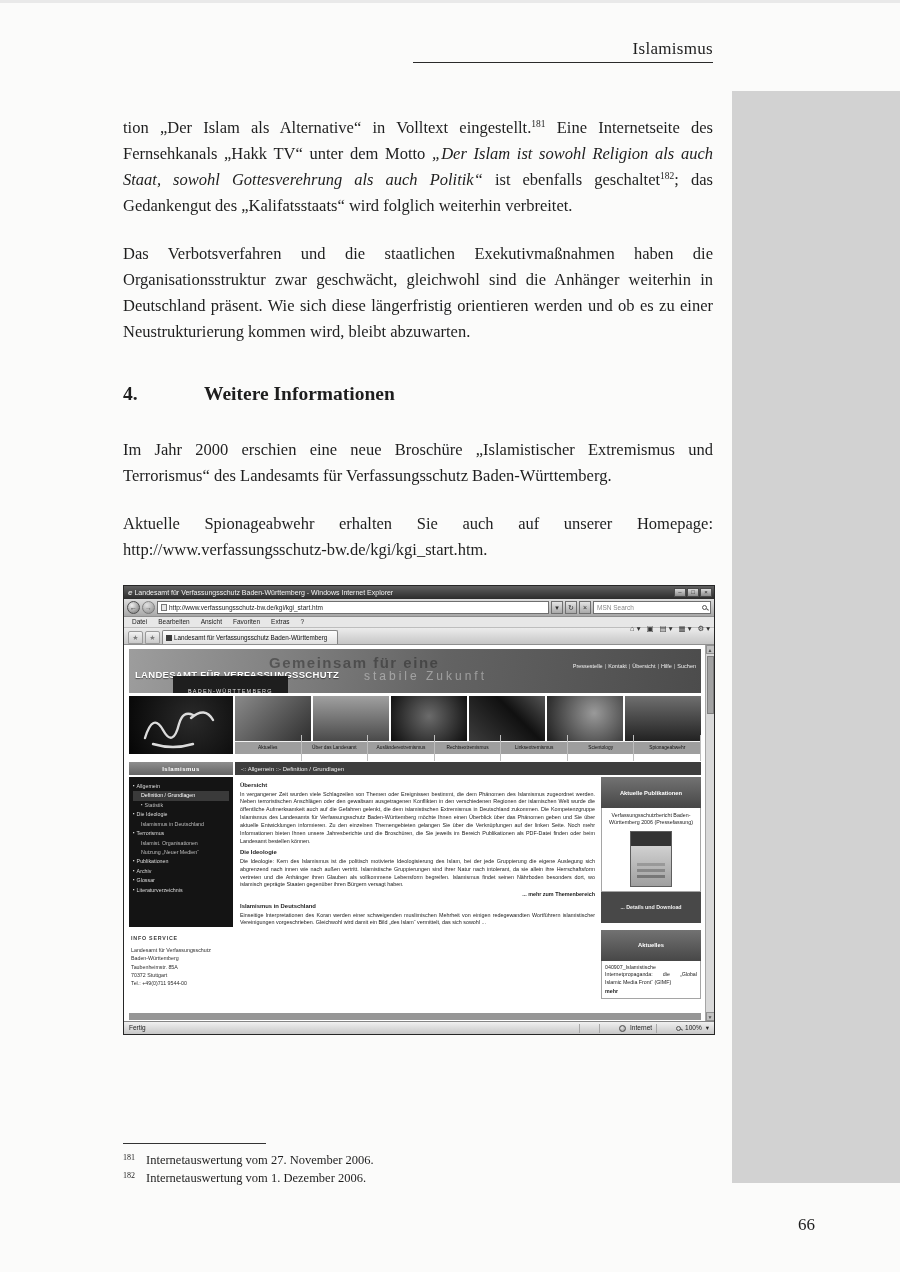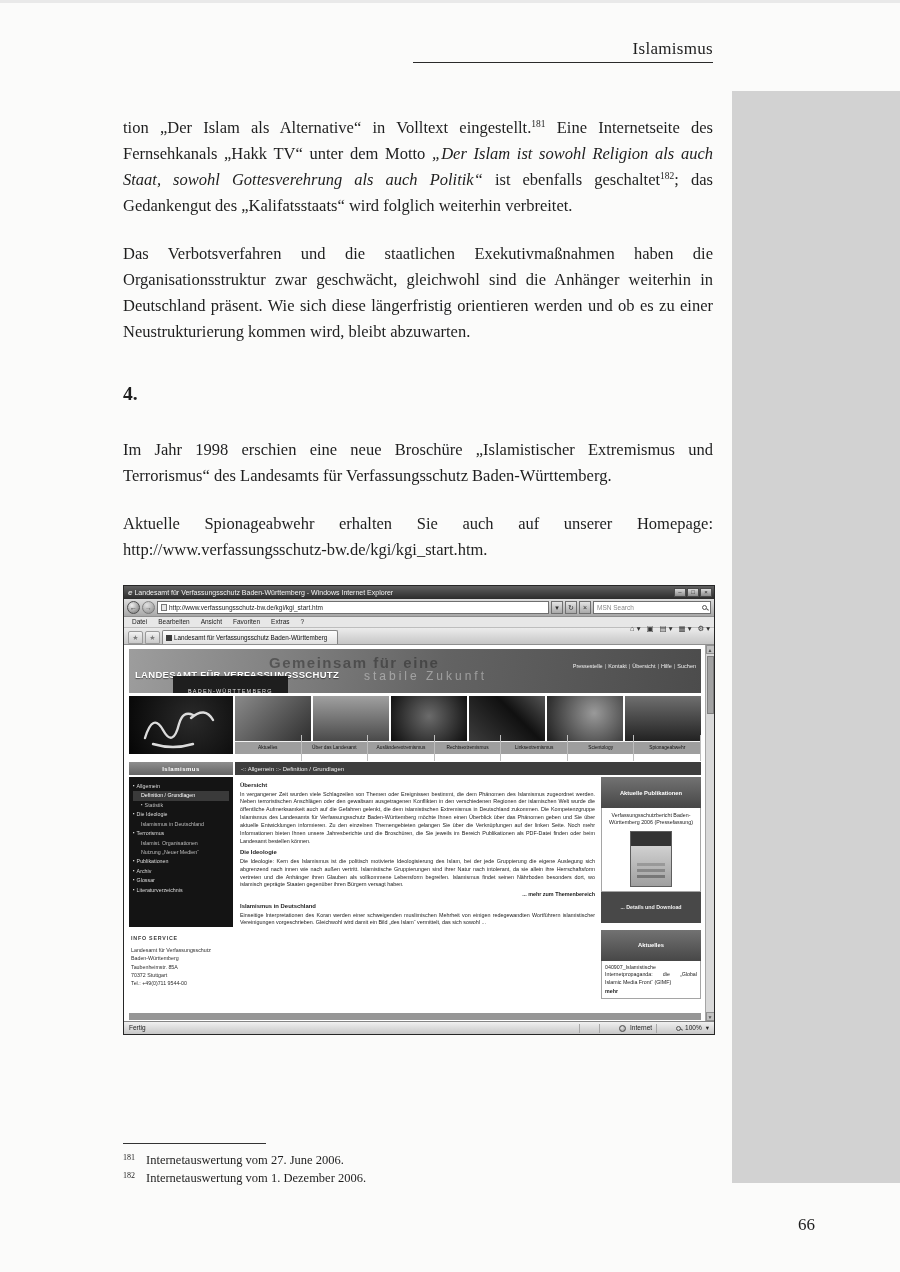--- a/index.html
+++ b/index.html
@@ -141,23 +141,24 @@
   <div class="running-header">Islamismus</div>
   <div class="header-rule"></div>
 
   <div class="textblock">
     <p class="par"><span>tion „Der Islam als Alternative“ in Volltext eingestellt.</span><sup class="fnref">181</sup><span> Eine Internetseite des Fernsehkanals „Hakk TV“ unter dem Motto </span><em>„Der Islam ist sowohl Religion als auch Staat, sowohl Gottesverehrung als auch Politik“</em><span> ist ebenfalls geschaltet</span><sup class="fnref">182</sup><span>; das Gedankengut des „Kalifatsstaats“ wird folglich weiterhin verbreitet.</span></p>
 
     <p class="par">Das Verbotsverfahren und die staatlichen Exekutivmaßnahmen haben die Organisationsstruktur zwar geschwächt, gleichwohl sind die Anhänger weiterhin in Deutschland präsent. Wie sich diese längerfristig orientieren werden und ob es zu einer Neustrukturierung kommen wird, bleibt abzuwarten.</p>
 
     <h2 class="sec">
       <span class="secnum">4.</span>
+      <span class="sectitle">Weitere Informationen</span>
     </h2>
 
-    <p class="par">Im Jahr 1998 erschien eine neue Broschüre „Islamistischer Extremismus und Terrorismus“ des Landesamts für Verfassungsschutz Baden-Württemberg.</p>
+    <p class="par">Im Jahr 2000 erschien eine neue Broschüre „Islamistischer Extremismus und Terrorismus“ des Landesamts für Verfassungsschutz Baden-Württemberg.</p>
 
     <p class="par homepage"><span>Aktuelle Spionageabwehr erhalten Sie auch auf unserer Homepage: </span><span>http://www.verfassungsschutz-bw.de/kgi/kgi_start.htm.</span></p>
 
     <figure class="shot">
 
       <div class="titlebar">
         <span class="ie-icon">e</span>
         <span class="title-text">Landesamt für Verfassungsschutz Baden-Württemberg - Windows Internet Explorer</span>
         <span class="win-btns">
           <span class="win-btn">–</span>
@@ -353,21 +354,21 @@
         <span>100%</span>
         <span>▾</span>
       </div>
     </figure>
   </div>
 
   <div class="footnotes">
     <div class="fn-rule"></div>
     <div class="fn">
         <sup>181</sup>
-        <span>Internetauswertung vom 27. June 2006.</span>
+        <span>Internetauswertung vom 27. November 2006.</span>
       </div>
     <div class="fn">
         <sup>182</sup>
         <span>Internetauswertung vom 1. Dezember 2006.</span>
       </div>
   </div>
 
   <div class="pageno">66</div>
 </div>
 

